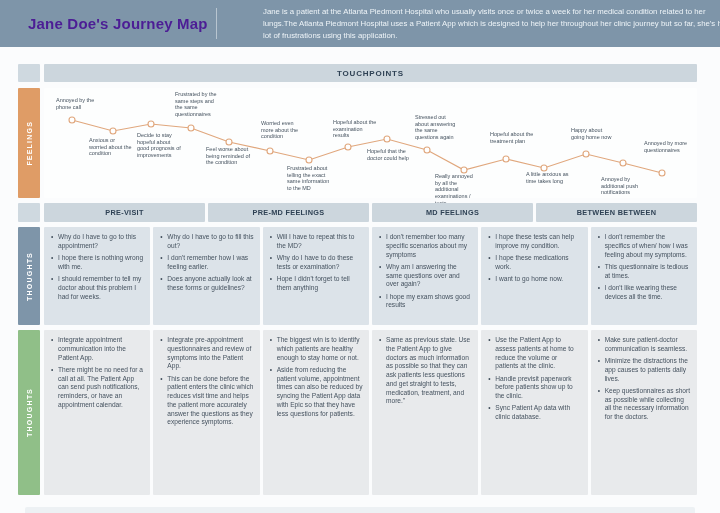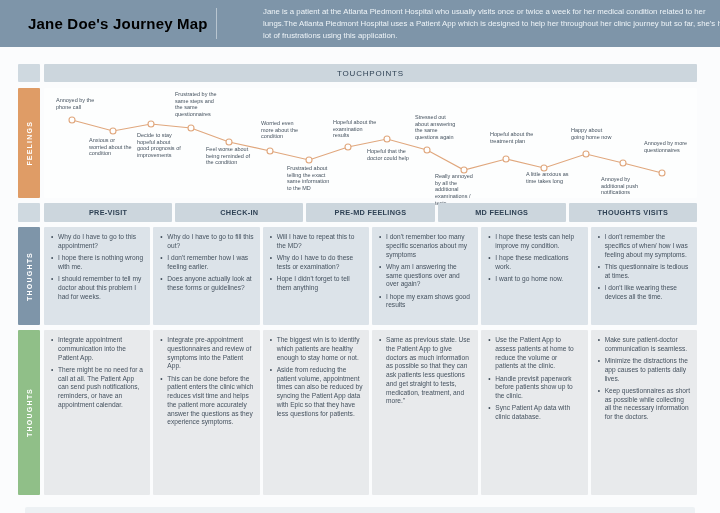--- a/index.html
+++ b/index.html
@@ -3,41 +3,41 @@
 <meta charset="utf-8">
 <style>
   * { margin:0; padding:0; box-sizing:border-box; }
   html,body { width:720px; height:513px; }
   body { font-family:"Liberation Sans", sans-serif; background:#fbfcfd; }
   .page { position:relative; width:720px; height:513px; overflow:hidden; background:#fbfcfd; }
 
   
   .header { position:absolute; left:0; top:0; width:720px; height:47px; background:#7e95a9; }
   .header-title { position:absolute; left:28px; top:0; height:47px; display:flex; align-items:center;
-                  font-size:15px; font-weight:bold; color:#000000; letter-spacing:.2px; }
+                  font-size:15px; font-weight:bold; color:#4c1d95; letter-spacing:.2px; }
   .header-divider { position:absolute; left:216px; top:8px; width:1px; height:31px; background:rgba(255,255,255,.45); }
   .header-desc { position:absolute; left:227px; top:6px; width:478px; font-size:7.8px; line-height:1.55;
                  color:#eef4f8;margin-left:36px; }
 
   
   .vblock { position:absolute; left:18px; width:22px; border-radius:1px;
             display:flex; align-items:center; justify-content:center; }
   .vblock span { writing-mode:vertical-rl; transform:rotate(180deg); color:#ffffff; font-weight:bold;
                  font-size:7px; letter-spacing:1.2px; }
   .vblock.spacer { background:#cfd9e0; }
   .vblock.feelings { top:88px; height:110px; background:#df9c66; }
   .vblock.thoughts { top:227px; height:98px; background:#7e95a9; }
   .vblock.opps     { top:330px; height:165px; background:#90bf88; }
   .vblock.sp1 { top:64px; height:18px; }
   .vblock.sp2 { top:203px; height:19px; }
 
   
   .touchpoints { position:absolute; left:44px; top:64px; width:653px; height:18px; background:#ccd6dd;
                  display:flex; align-items:center; justify-content:center; border-radius:1px;
-                 font-size:8px; font-weight:normal; letter-spacing:.8px; color:#2f4255; }
+                 font-size:8px; font-weight:bold; letter-spacing:.8px; color:#2f4255; }
 
   
   .feelings-band { position:absolute; left:44px; top:88px; width:653px; height:110px; background:#fdfefe;
                    border-radius:1px; }
   .feelings-band svg { position:absolute; left:0; top:0; }
   .annotation { position:absolute; width:45px; font-size:5.5px; line-height:1.22; color:#45525f; }
 
   
   .stage-row { position:absolute; left:44px; top:203px; width:653px; height:19px; display:flex; gap:3px; }
   .stage-header { flex:1; background:#ccd6dd; display:flex; align-items:center; justify-content:center;
@@ -120,24 +120,23 @@
         <div class="annotation" style="left: 446px; top: 43px;">Hopeful about the treatment plan</div>
         <div class="annotation" style="left: 482px; top: 83px;">A little anxious as time takes long</div>
         <div class="annotation" style="left: 527px; top: 39px;">Happy about going home now</div>
         <div class="annotation" style="left: 557px; top: 88px;">Annoyed by additional push notifications</div>
         <div class="annotation" style="left: 600px; top: 52px;">Annoyed by more questionnaires</div>
       </div>
   </div>
 
   <div class="stage-row">
     <div class="stage-header">PRE-VISIT</div>
-    <div class="stage-header">CHECK-IN</div>
     <div class="stage-header">PRE-MD FEELINGS</div>
     <div class="stage-header">MD FEELINGS</div>
-    <div class="stage-header">THOUGHTS VISITS</div>
+    <div class="stage-header">BETWEEN BETWEEN</div>
   </div>
 
   <div class="cells-row thoughts-row">
     <div class="cell">
         <ul>
           <li>Why do I have to go to this appointment?</li>
           <li>I hope there is nothing wrong with me.</li>
           <li>I should remember to tell my doctor about this problem I had for weeks.</li>
         </ul>
       </div>

